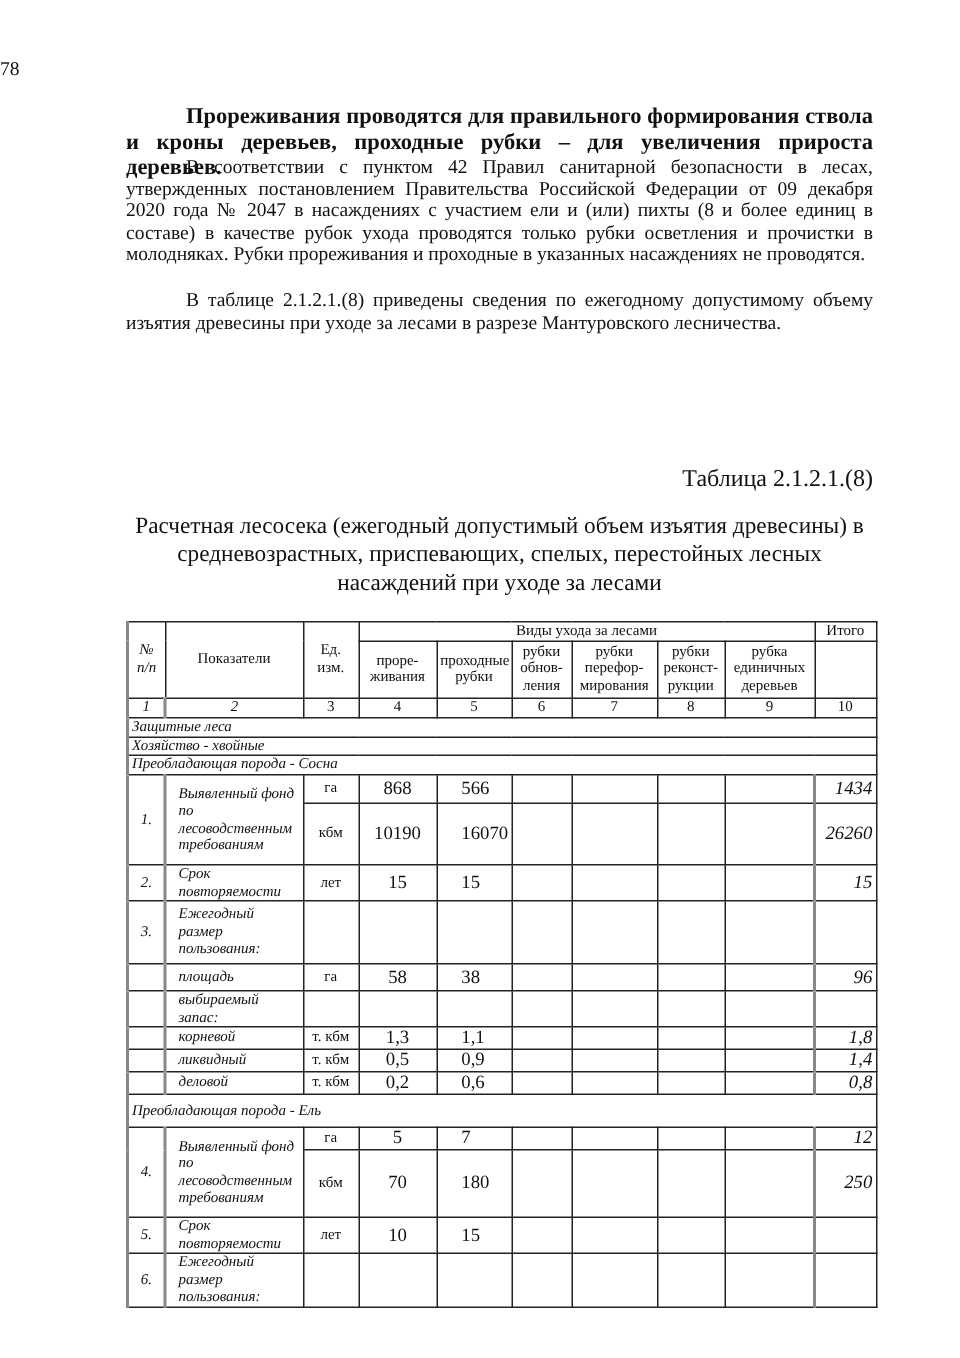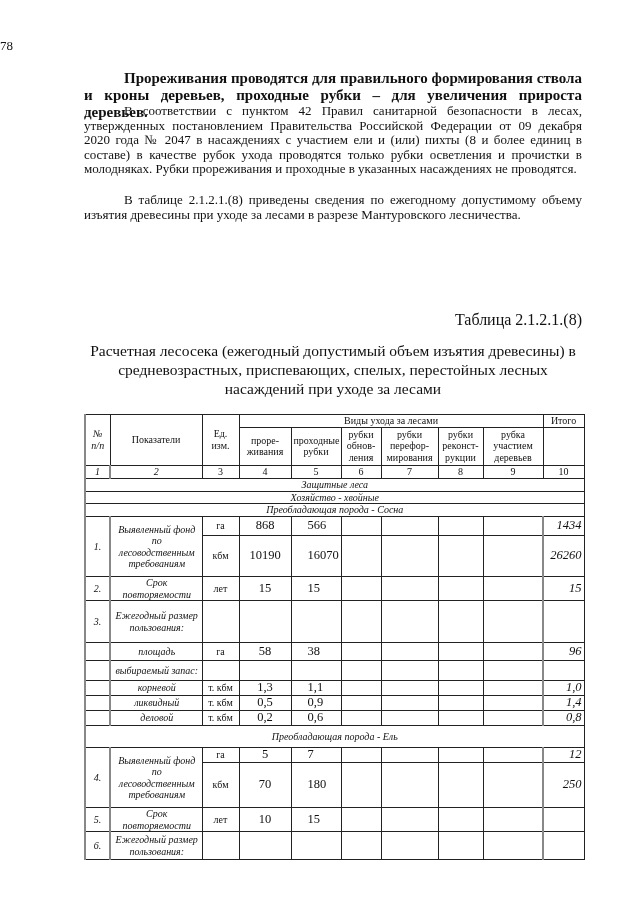--- a/index.html
+++ b/index.html
@@ -10,26 +10,26 @@
   .p-large { font-size:15px; line-height:17px;font-weight:bold; }
   .p-small { font-size:13px; }
   .indent { text-indent:40px; }
   .table-caption { position:absolute; top:311px; right:58px; font-size:16px; }
   .table-title { position:absolute; top:341px; left:84px; width:498px; text-align:center;
                  font-size:15.5px; line-height:19px; }
   table.t { position:absolute; top:414px; left:84px; width:499px; border-collapse:collapse;
             table-layout:fixed; font-size:10px; }
   table.t td { border:1px solid #222; padding:0 2px; vertical-align:middle; text-align:center;
                line-height:11.5px; overflow:hidden; }
-  table.t td.lbl { text-align:center; padding-left:3px; }
+  table.t td.lbl { text-align:left; padding-left:8px; }
   table.t td.num { font-size:12.5px; }
   table.t td.numr { font-size:12.5px; text-align:right; padding-right:2px; }
   table.t td.numl { font-size:12.5px; text-align:left; padding-left:16px; }
   table.t td.thick-l { border-left:2px solid #888;font-style:italic; }
-  table.t td.sec { text-align:center; }
+  table.t td.sec { text-align:left; }
 </style>
 </head>
 <body>
 
 <div class="page-num">78</div>
 
 <div class="p p-large indent" style="top:70px;">Прореживания проводятся для правильного формирования ствола и кроны деревьев, проходные рубки – для увеличения прироста деревьев.</div>
 <div class="p p-small indent" style="top:104px;">В соответствии с пунктом 42 Правил санитарной безопасности в лесах, утвержденных постановлением Правительства Российской Федерации от 09 декабря 2020 года № 2047 в насаждениях с участием ели и (или) пихты (8 и более единиц в составе) в качестве рубок ухода проводятся только рубки осветления и прочистки в молодняках. Рубки прореживания и проходные в указанных насаждениях не проводятся.</div>
 <div class="p p-small indent" style="top:193px;">В таблице 2.1.2.1.(8) приведены сведения по ежегодному допустимому объему изъятия древесины при уходе за лесами в разрезе Мантуровского лесничества.</div>
 
@@ -56,21 +56,21 @@
     <td rowspan="2">Ед. изм.</td>
     <td colspan="6">Виды ухода за лесами</td>
     <td>Итого</td>
   </tr>
   <tr style="height:38px">
     <td>проре-живания</td>
     <td>проходные рубки</td>
     <td>рубки обнов-ления</td>
     <td>рубки перефор-мирования</td>
     <td>рубки реконст-рукции</td>
-    <td>рубка участием деревьев</td>
+    <td>рубка единичных деревьев</td>
     <td></td>
   </tr>
   <tr style="height:13px">
     <td class="thick-l">1</td>
     <td class="thick-l">2</td>
     <td>3</td>
     <td>4</td>
     <td>5</td>
     <td>6</td>
     <td>7</td>
@@ -166,21 +166,21 @@
   <tr style="height:15px">
     <td class="thick-l"></td>
     <td class="lbl thick-l">корневой</td>
     <td>т. кбм</td>
     <td class="num">1,3</td>
     <td class="numl">1,1</td>
     <td></td>
         <td></td>
         <td></td>
         <td></td>
-    <td class="numr thick-l">1,0</td>
+    <td class="numr thick-l">1,8</td>
   </tr>
 
   <tr style="height:15px">
     <td class="thick-l"></td>
     <td class="lbl thick-l">ликвидный</td>
     <td>т. кбм</td>
     <td class="num">0,5</td>
     <td class="numl">0,9</td>
     <td></td>
         <td></td>

